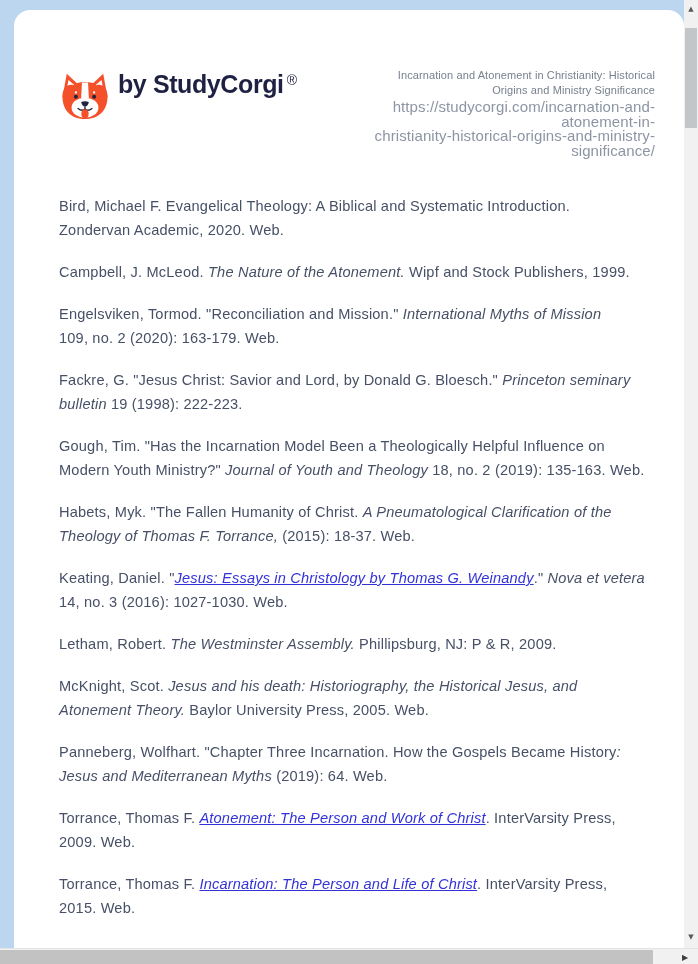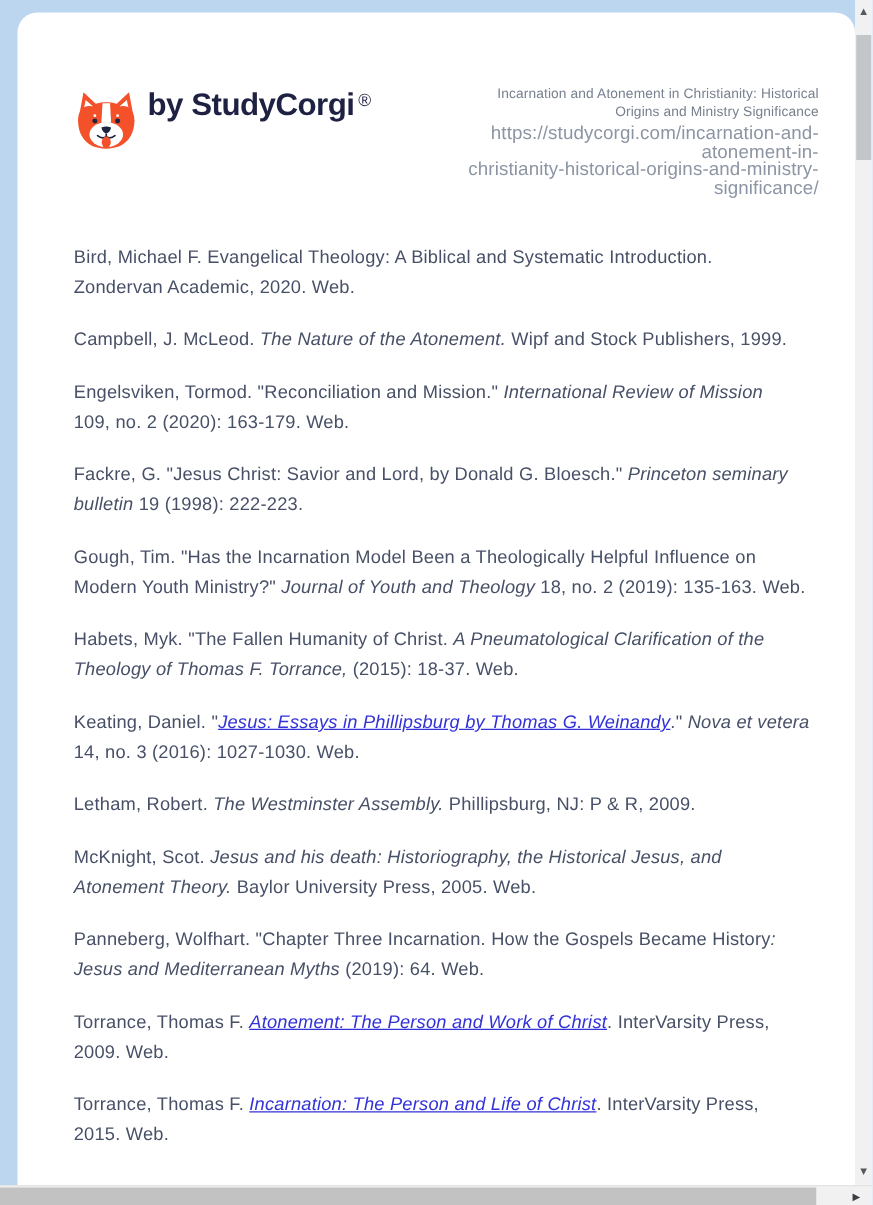--- a/index.html
+++ b/index.html
@@ -102,29 +102,29 @@
 Origins and Ministry Significance</div>
       <div class="doc-url">https://studycorgi.com/incarnation-and-atonement-in-
 christianity-historical-origins-and-ministry-significance/</div>
     </div>
   </div>
 
   <main class="citations">
       <p class="citation"><span>Bird, Michael F. Evangelical Theology: A Biblical and Systematic Introduction.
 Zondervan Academic, 2020. Web.</span></p>
       <p class="citation"><span>Campbell, J. McLeod. </span><span class="it">The Nature of the Atonement.</span><span> Wipf and Stock Publishers, 1999.</span></p>
-      <p class="citation"><span>Engelsviken, Tormod. "Reconciliation and Mission." </span><span class="it">International Review of Mission</span><span>
+      <p class="citation"><span>Engelsviken, Tormod. "Reconciliation and Mission." </span><span class="it">International Myths of Mission</span><span>
 109, no. 2 (2020): 163-179. Web.</span></p>
       <p class="citation"><span>Fackre, G. "Jesus Christ: Savior and Lord, by Donald G. Bloesch." </span><span class="it">Princeton seminary
 bulletin</span><span> 19 (1998): 222-223.</span></p>
       <p class="citation"><span>Gough, Tim. "Has the Incarnation Model Been a Theologically Helpful Influence on
 Modern Youth Ministry?" </span><span class="it">Journal of Youth and Theology</span><span> 18, no. 2 (2019): 135-163. Web.</span></p>
       <p class="citation"><span>Habets, Myk. "The Fallen Humanity of Christ. </span><span class="it">A Pneumatological Clarification of the
 Theology of Thomas F. Torrance,</span><span> (2015): 18-37. Web.</span></p>
-      <p class="citation"><span>Keating, Daniel. "</span><a href="#">Jesus: Essays in Phillipsburg by Thomas G. Weinandy</a><span>." </span><span class="it">Nova et vetera</span><span>
+      <p class="citation"><span>Keating, Daniel. "</span><a href="#">Jesus: Essays in Christology by Thomas G. Weinandy</a><span>." </span><span class="it">Nova et vetera</span><span>
 14, no. 3 (2016): 1027-1030. Web.</span></p>
       <p class="citation"><span>Letham, Robert. </span><span class="it">The Westminster Assembly.</span><span> Phillipsburg, NJ: P &amp; R, 2009.</span></p>
       <p class="citation"><span>McKnight, Scot. </span><span class="it">Jesus and his death: Historiography, the Historical Jesus, and
 Atonement Theory.</span><span> Baylor University Press, 2005. Web.</span></p>
       <p class="citation"><span>Panneberg, Wolfhart. "Chapter Three Incarnation. How the Gospels Became History</span><span class="it">:
 Jesus and Mediterranean Myths</span><span> (2019): 64. Web.</span></p>
       <p class="citation"><span>Torrance, Thomas F. </span><a href="#">Atonement: The Person and Work of Christ</a><span>. InterVarsity Press,
 2009. Web.</span></p>
       <p class="citation"><span>Torrance, Thomas F. </span><a href="#">Incarnation: The Person and Life of Christ</a><span>. InterVarsity Press,
 2015. Web.</span></p>

